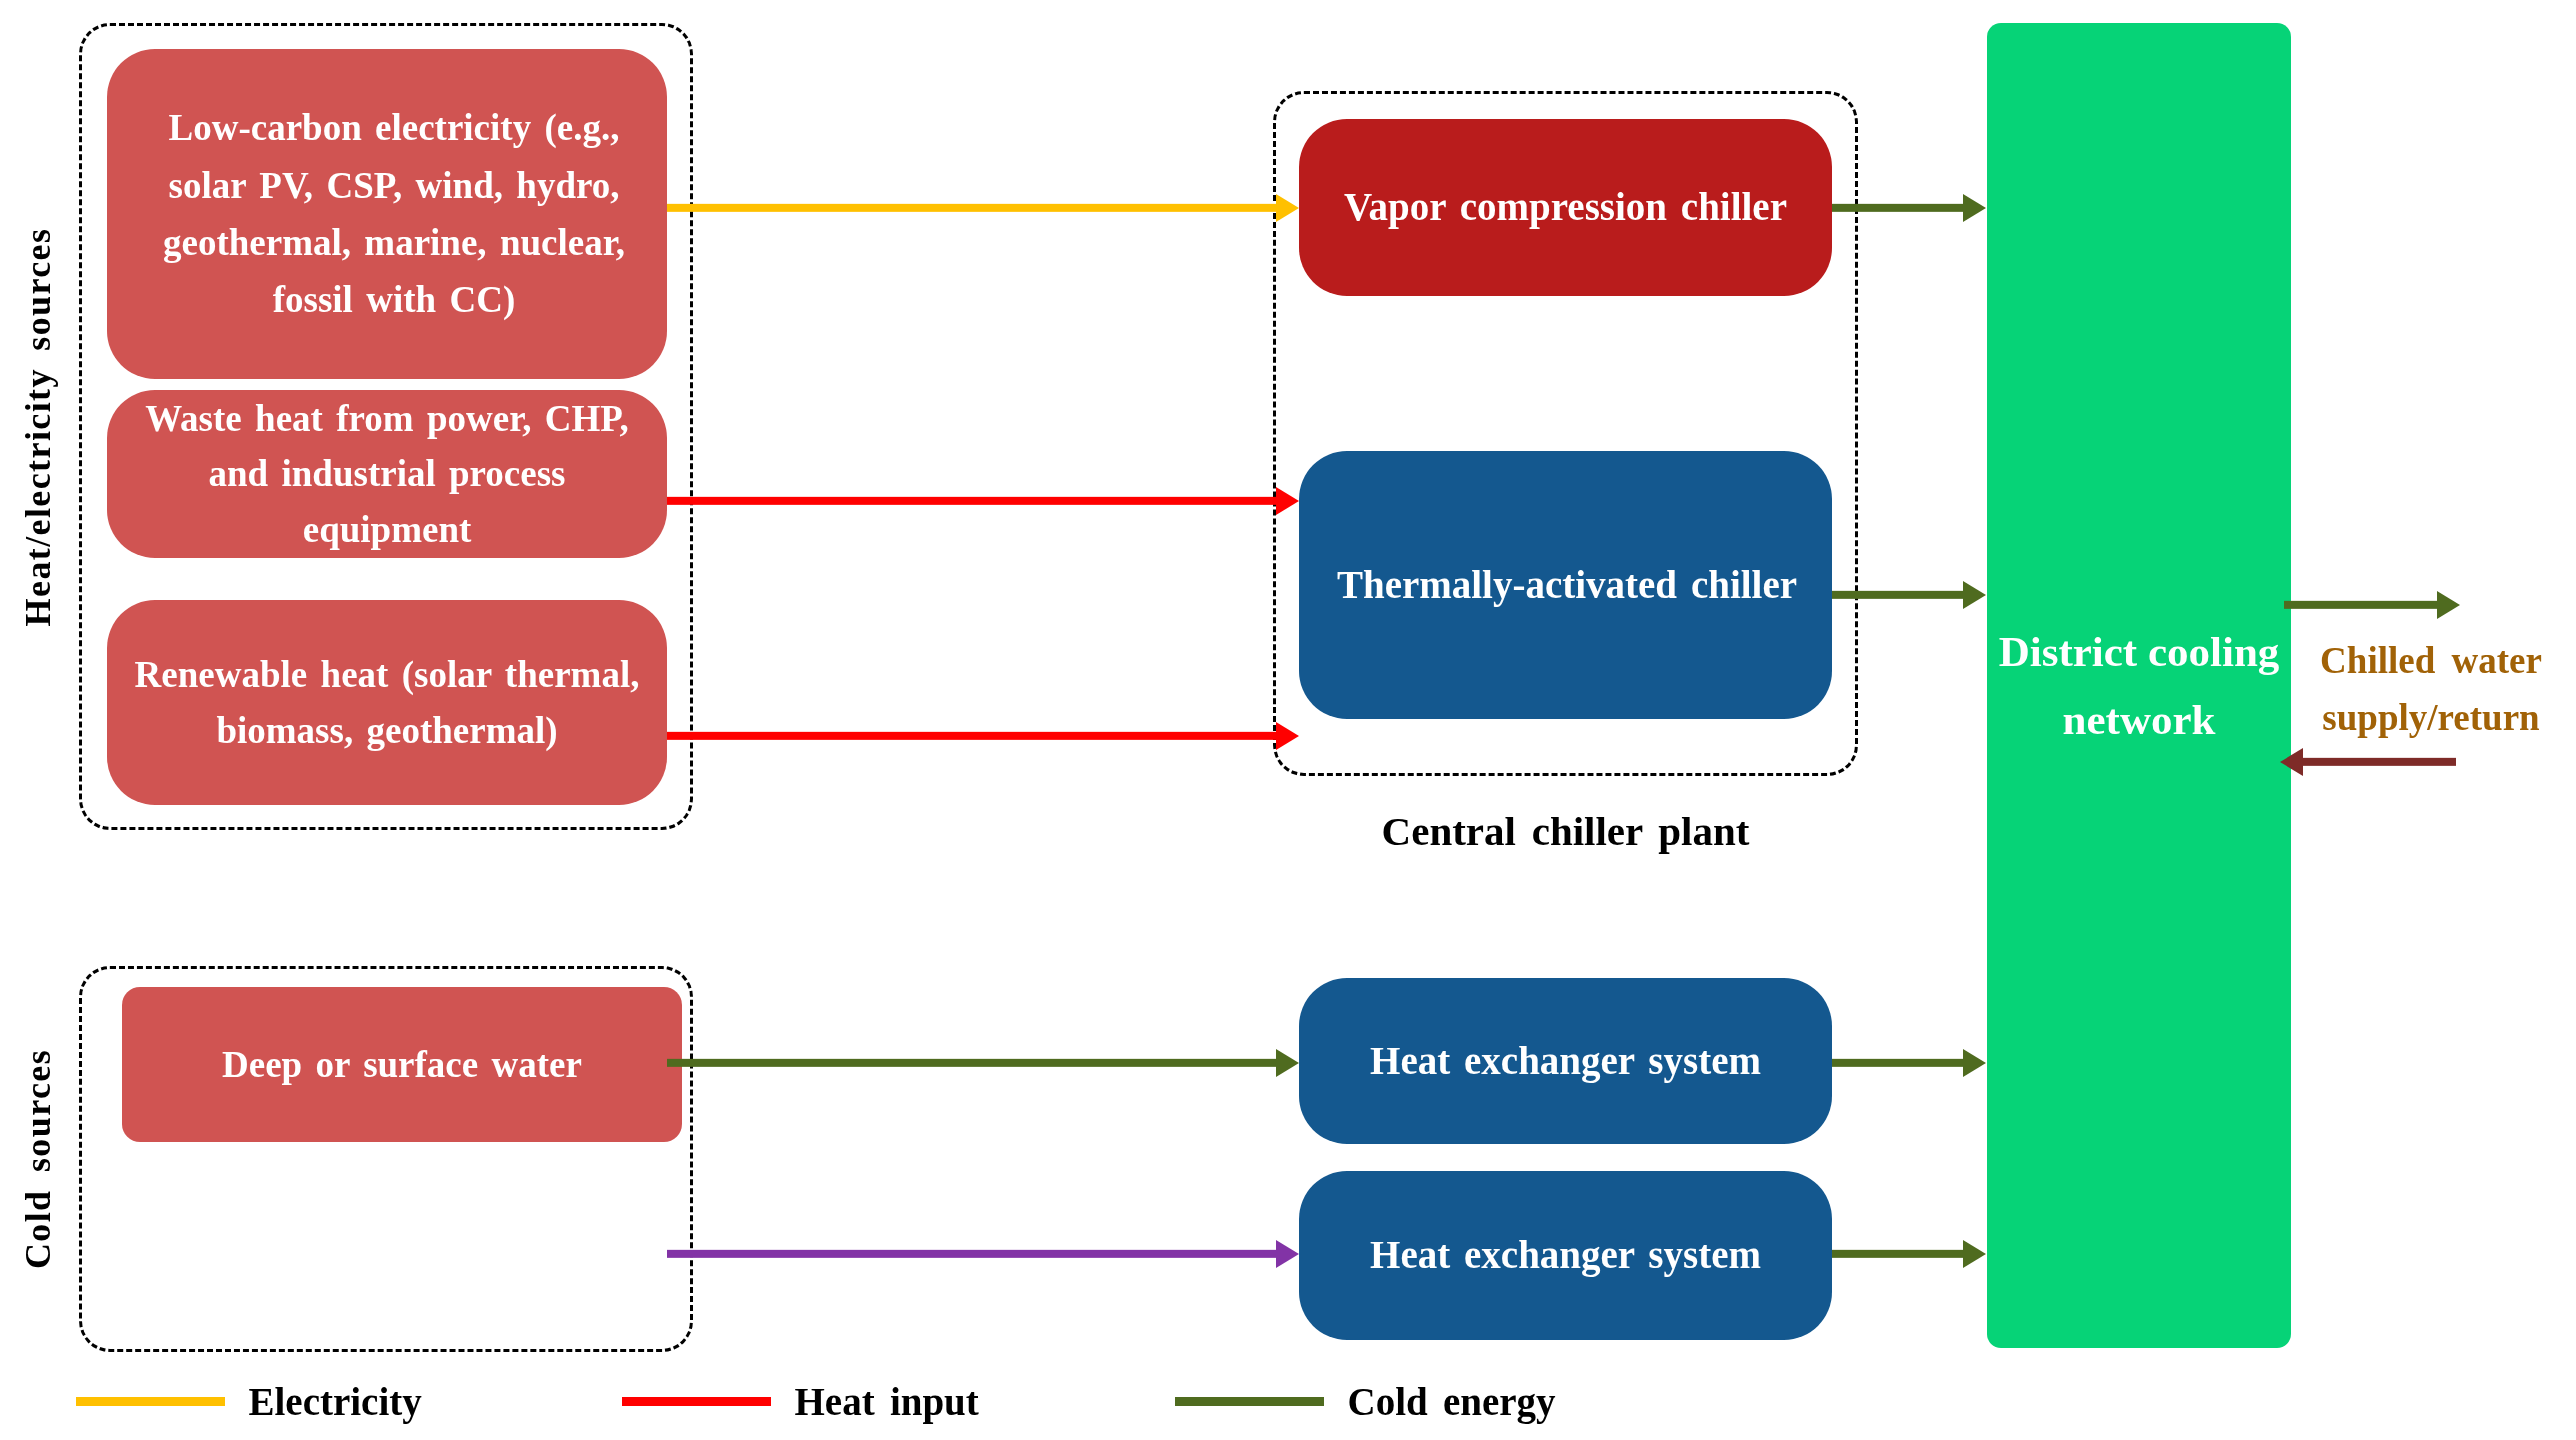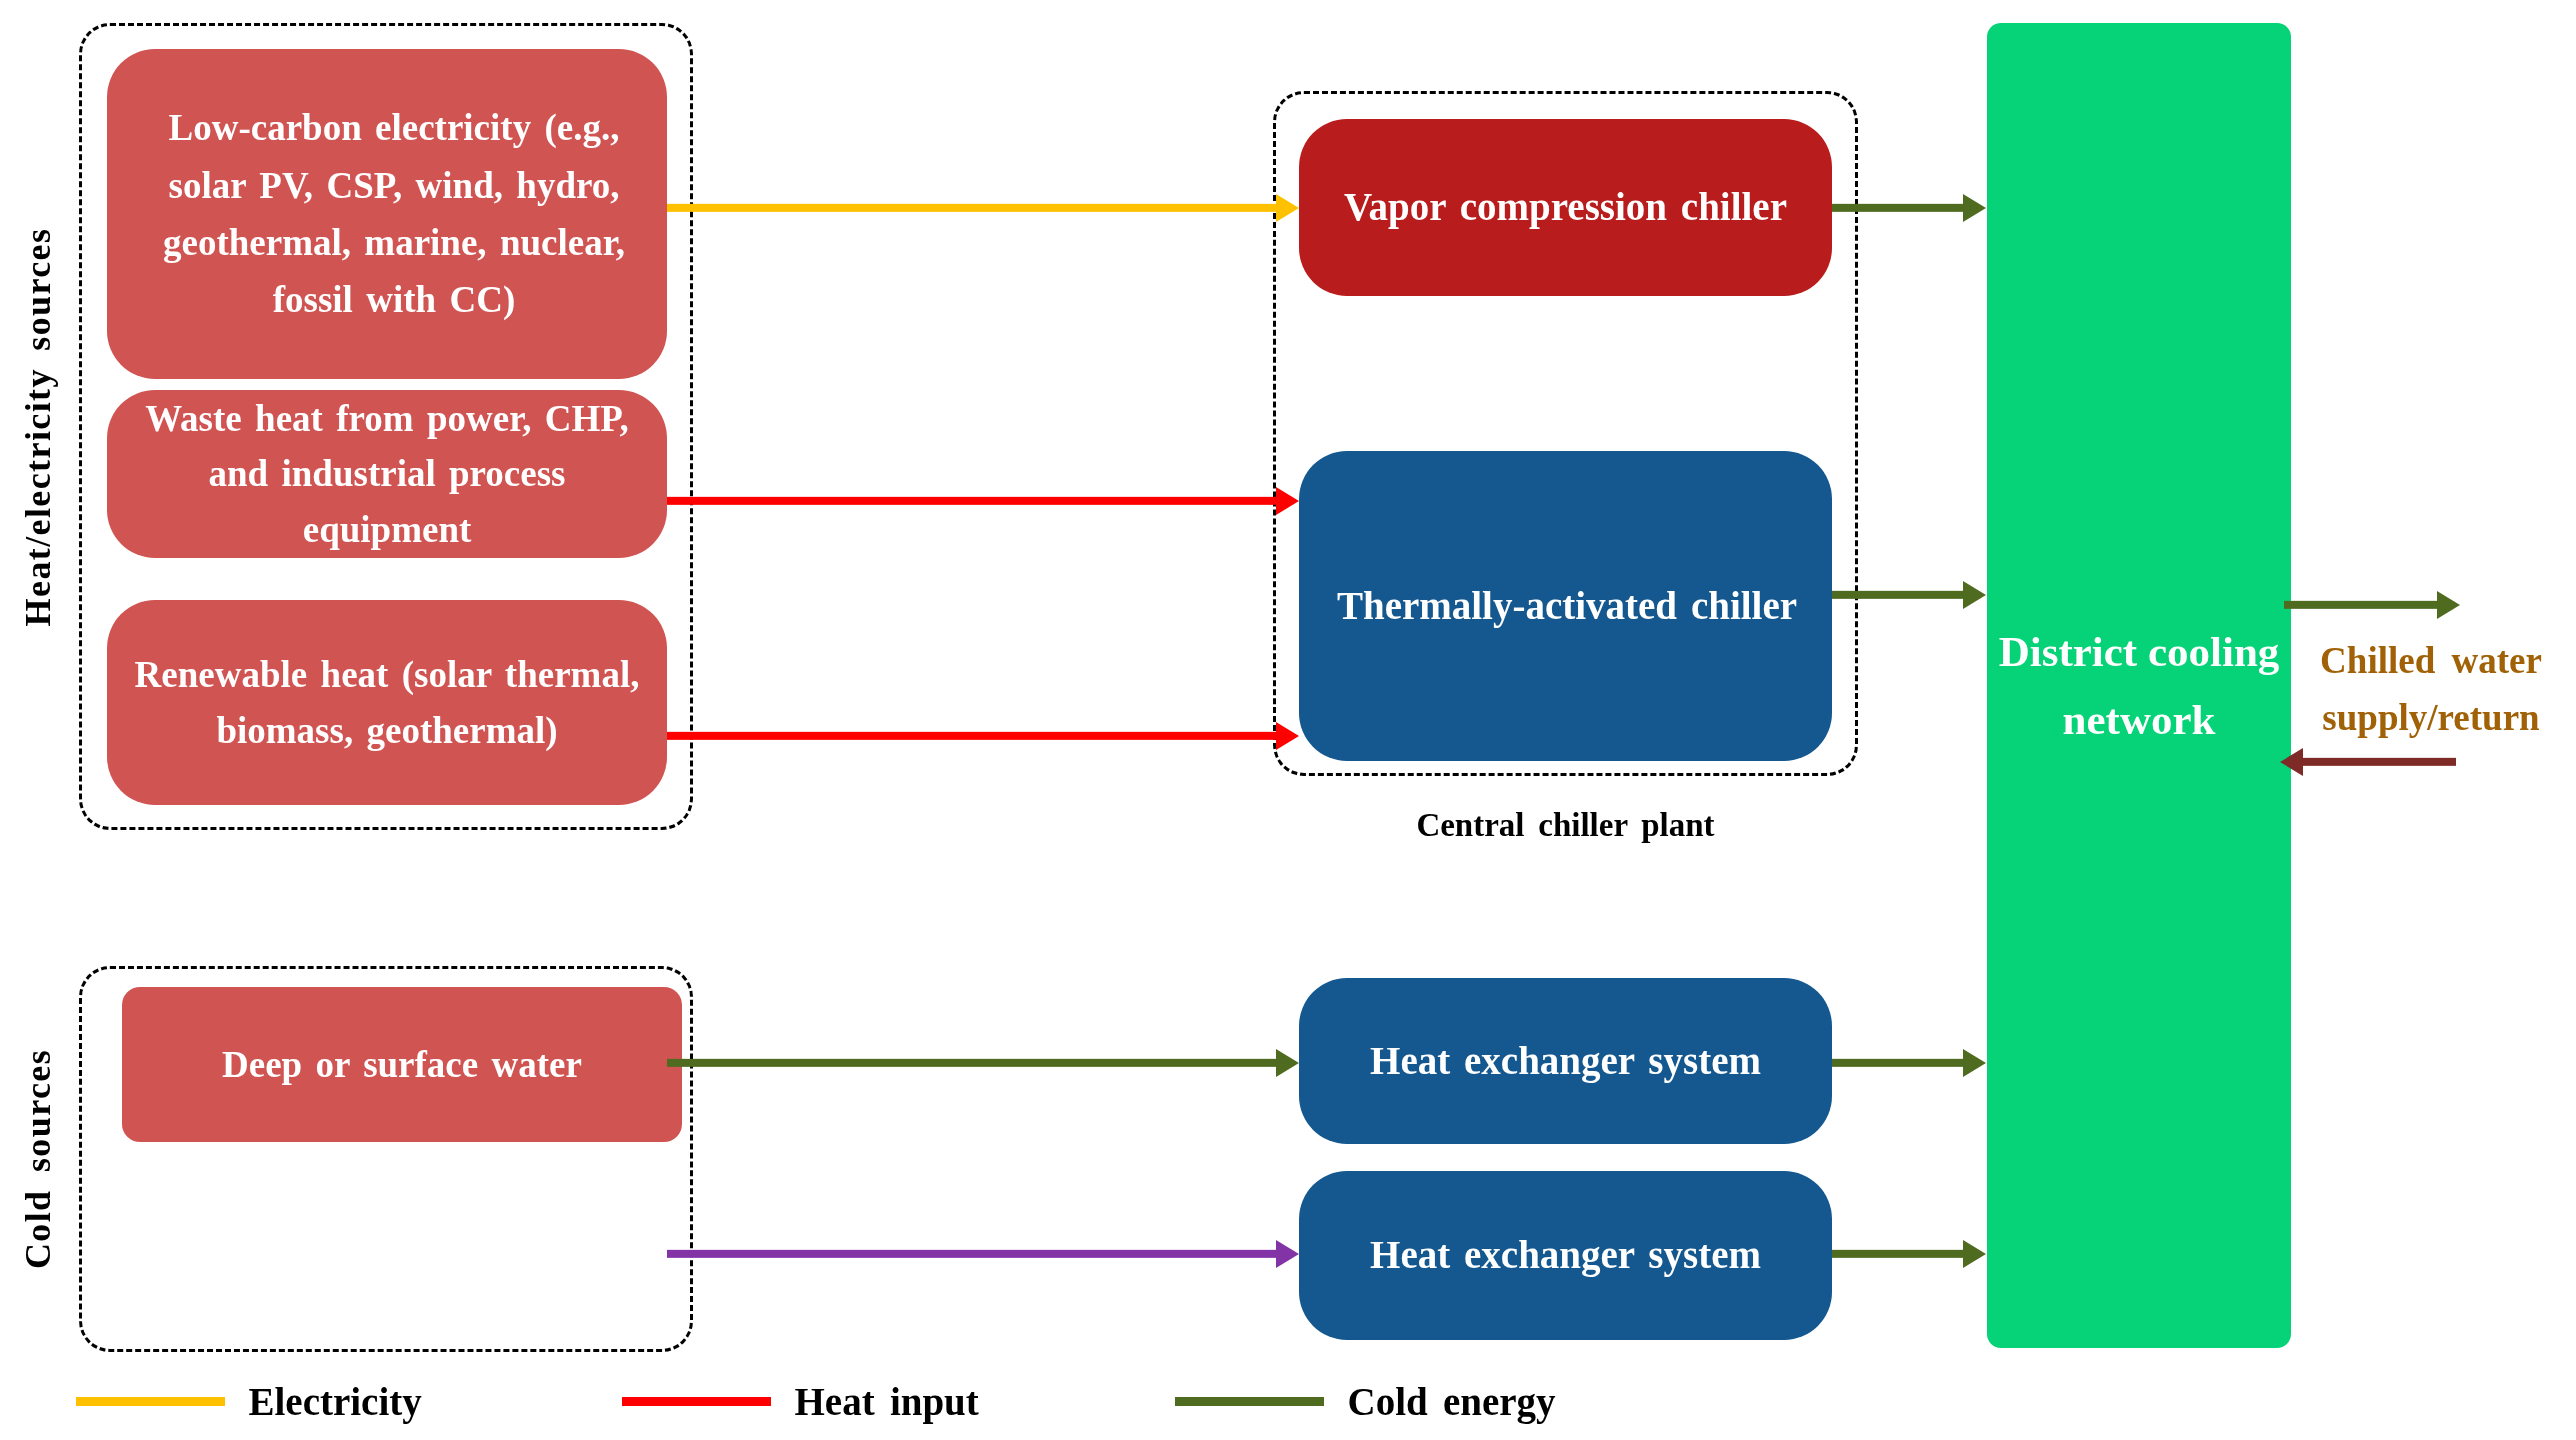--- a/index.html
+++ b/index.html
@@ -53,37 +53,37 @@
     word-spacing:4.1px;
   }
   .src{font-size:37px;}
   .eq{font-size:39px;}
   .src1{left:107px;top:49px;width:560px;height:330px;line-height:1.55;padding-left:40px;}
   .src2{left:107px;top:390px;width:560px;height:168px;}
   .src3{left:107px;top:600px;width:560px;height:205px;}
   .src4{left:122px;top:987px;width:560px;height:155px;border-radius:18px;}
   .src5{left:107px;top:1168px;width:560px;height:171px;}
   .eq-vapor{left:1299px;top:119px;width:533px;height:177px;}
-  .eq-thermal{left:1299px;top:451px;width:533px;height:310px;padding-left:29px;}
+  .eq-thermal{left:1299px;top:451px;width:533px;height:268px;padding-left:29px;}
   .eq-hx1{left:1299px;top:978px;width:533px;height:166px;}
   .eq-hx2{left:1299px;top:1171px;width:533px;height:169px;}
 
   .network-box{
     position:absolute;
     left:1987px;top:23px;width:304px;height:1325px;
     border-radius:14px;
     display:flex;align-items:center;justify-content:center;
     text-align:center;color:#ffffff;
     font-size:43px;line-height:1.58;
   }
 
   .plant-caption{
     position:absolute;
     left:1273px;top:807px;width:585px;
-    text-align:center;color:#000000;font-size:33px;
+    text-align:center;color:#000000;font-size:41px;
     word-spacing:5.5px;
   }
 
   .chilled-label{
     position:absolute;
     left:2293px;top:632px;width:276px;
     text-align:center;color:#a16207;font-size:37px;
     line-height:1.55;word-spacing:7px;
   }
 

